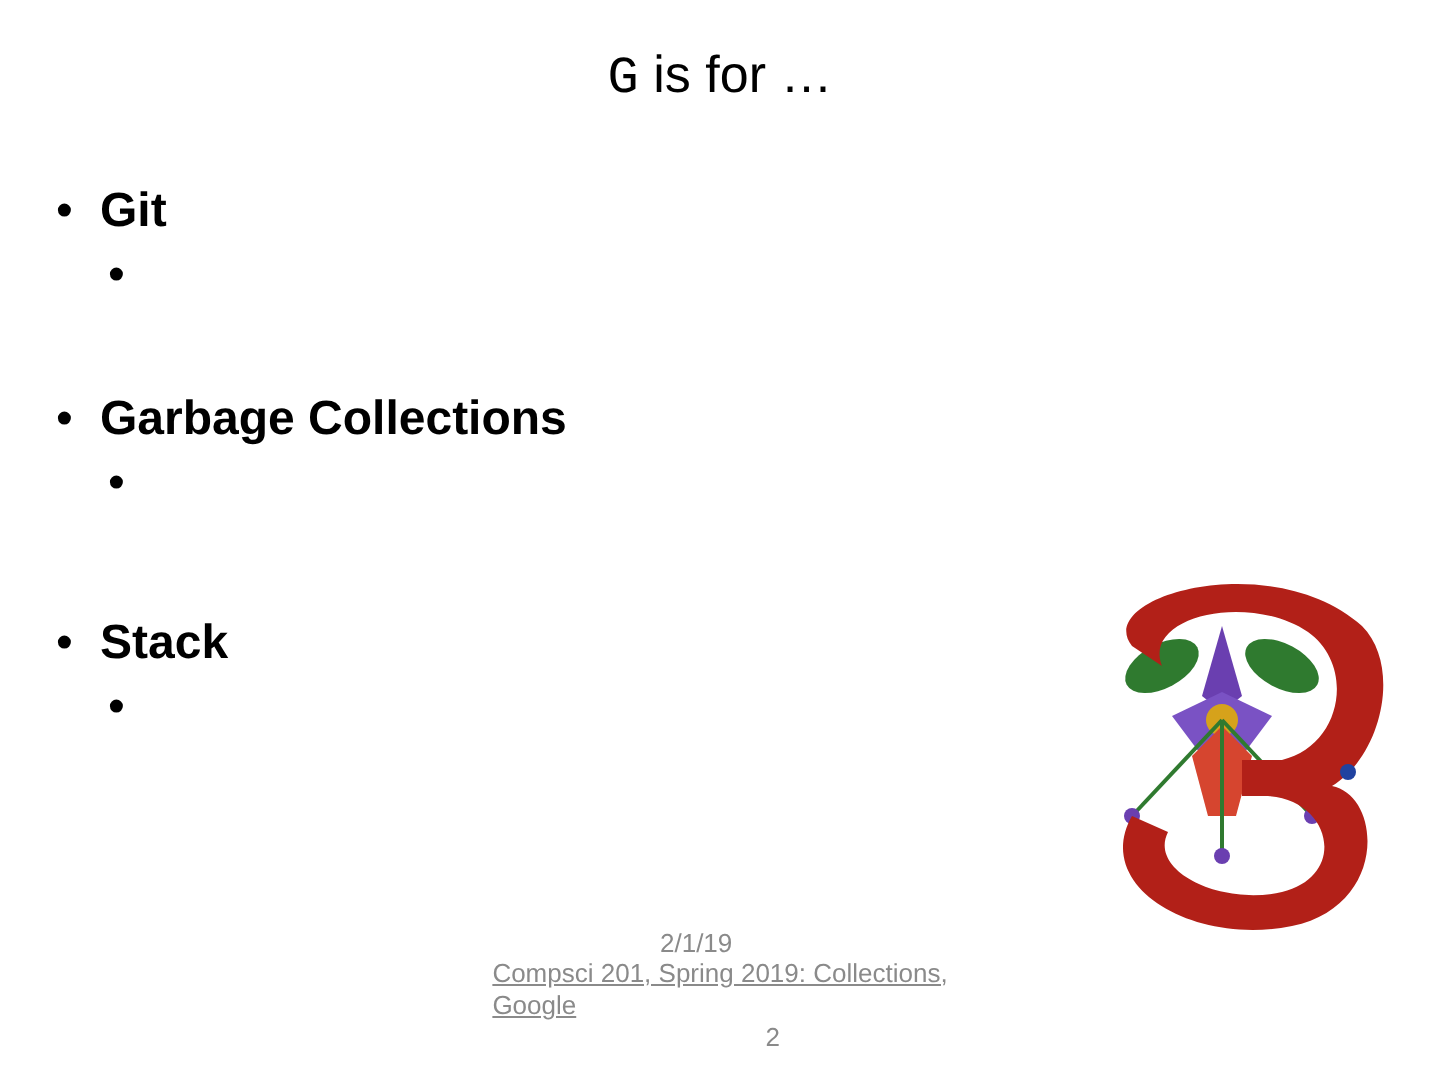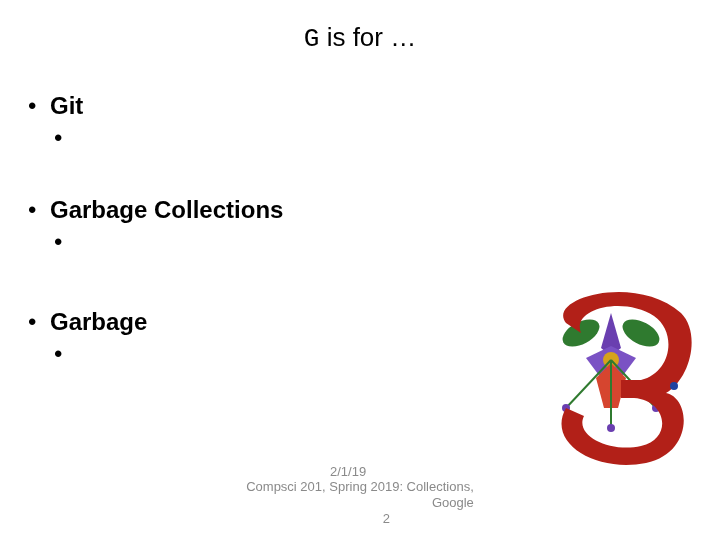--- a/index.html
+++ b/index.html
@@ -65,23 +65,24 @@
       width: 100%;
       display: flex;
       align-items: center;
       justify-content: space-between;
       padding: 0 26px;
       font-size: 13px;
       color: #8a8a8a;
       flex-direction: column;
     }
     .footer .center {
-      text-align: right;
+      text-align: left;
       flex: 1;
       line-height: 1.25;
+      text-decoration: underline;
     }
     .footer .left, .footer .right {
       width: 60px;
     }
     .footer .right { text-align: right; }
   </style>
 </head>
 <body>
 
 <div class="title">
@@ -104,21 +105,21 @@
         <span class="bullet-dot">•</span>
         <span class="bold">Garbage Collections</span>
       </div>
       <div class="bullet-row sub">
         <span class="bullet-dot">•</span>
       </div>
     </li>
     <li class="top-item">
       <div class="bullet-row">
         <span class="bullet-dot">•</span>
-        <span class="bold">Garbage</span>
+        <span class="bold">Stack</span>
       </div>
       <div class="bullet-row sub">
         <span class="bullet-dot">•</span>
       </div>
     </li>
   </ul>
 </div>
 
 <div class="decorative-g">
   <svg viewBox="0 0 170 190" width="170" height="190">

